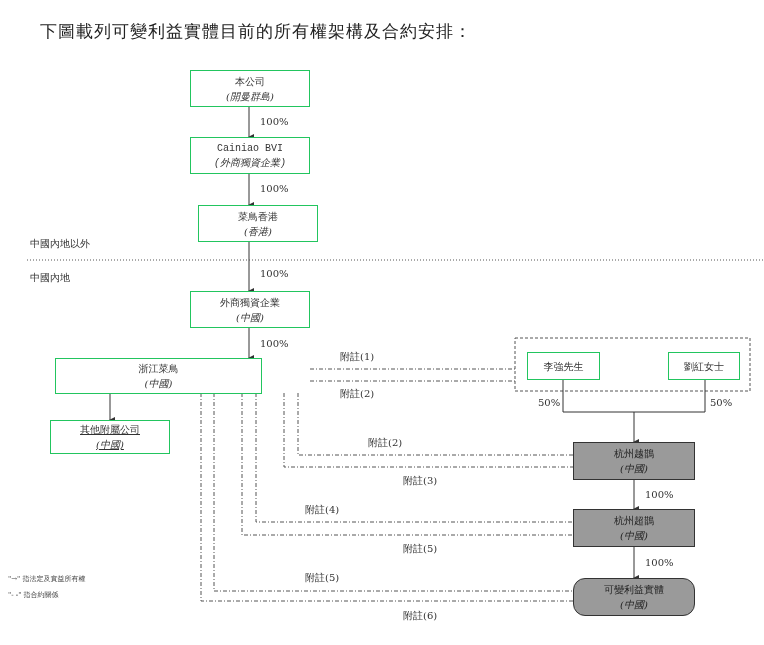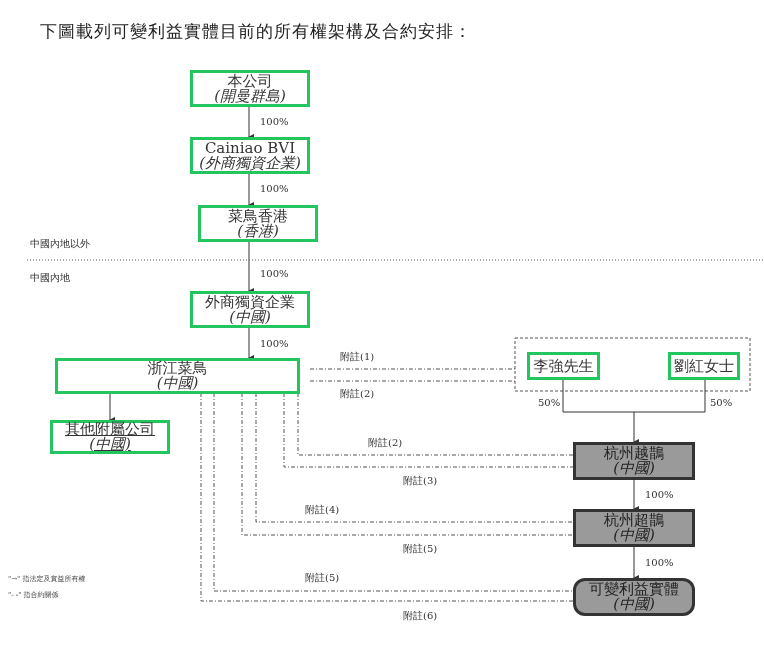--- a/index.html
+++ b/index.html
@@ -1,22 +1,22 @@
 <!DOCTYPE html>
 <html><head>
 <meta charset="utf-8">
 <style>
   html, body { margin:0; padding:0; background:#ffffff; }
   body { width:764px; height:645px; position:relative; overflow:hidden;
          font-family:"DejaVu Serif","Liberation Serif",serif; color:#333; }
   .title { position:absolute; left:40px; top:20px; font-size:17px; letter-spacing:1px; color:#222; }
   svg.lines { position:absolute; left:0; top:0; }
-  .box { position:absolute; box-sizing:border-box; border:3px solid #22c55e; background:#fff;
+  .box { position:absolute; box-sizing:border-box; border:1px solid #22c55e; background:#fff;
          display:flex; flex-direction:column; align-items:center; justify-content:center;
-         font-size:15px; line-height:15px; text-align:center; color:#333; }
+         font-size:10px; line-height:15px; text-align:center; color:#333; }
   .box.gray { background:#9a9a9a; border-color:#333; color:#222; }
   .box .sub { font-style:italic; }
   .lbl { position:absolute; font-size:10px; color:#333; white-space:nowrap; }
   .region { position:absolute; font-size:10px; color:#333; }
   .legend { position:absolute; font-size:7px; color:#444; white-space:nowrap; }
 </style>
 </head>
 <body>
 
 <div class="title">下圖載列可變利益實體目前的所有權架構及合約安排：</div>
@@ -54,33 +54,33 @@
   <polyline points="201,393 201,601 573,601" fill="none" stroke="#555" stroke-width="1" stroke-dasharray="4,2,1,2"></polyline>
 </svg>
 
 <div class="region" style="left:30px; top:237px;">中國內地以外</div>
 <div class="region" style="left:30px; top:271px;">中國內地</div>
 
 <div class="box" style="left:190px; top:70px; width:120px; height:37px;">
   <span>本公司</span>
   <span class="sub">(開曼群島)</span>
 </div>
-<div class="box" style="left:190px; top:137px; width:120px; height:37px;">
+<div class="box" style="left:190px; top:137px; width:120px; height:37px;font-family:Liberation Mono, monospace;">
   <span>Cainiao BVI</span>
   <span class="sub">(外商獨資企業)</span>
 </div>
 <div class="box" style="left:190px; top:205px; width:120px; height:37px;margin-left:8px;">
   <span>菜鳥香港</span>
   <span class="sub">(香港)</span>
 </div>
 <div class="box" style="left:190px; top:291px; width:120px; height:37px;">
   <span>外商獨資企業</span>
   <span class="sub">(中國)</span>
 </div>
-<div class="box" style="left:55px; top:358px; width:245px; height:36px;">
+<div class="box" style="left:55px; top:358px; width:207px; height:36px;">
   <span>浙江菜鳥</span>
   <span class="sub">(中國)</span>
 </div>
 <div class="box" style="left:50px; top:420px; width:120px; height:34px;text-decoration:underline;">
   <span>其他附屬公司</span>
   <span class="sub">(中國)</span>
 </div>
 <div class="box" style="left:527px; top:352px; width:73px; height:28px;">
   <span>李強先生</span>
 </div>

